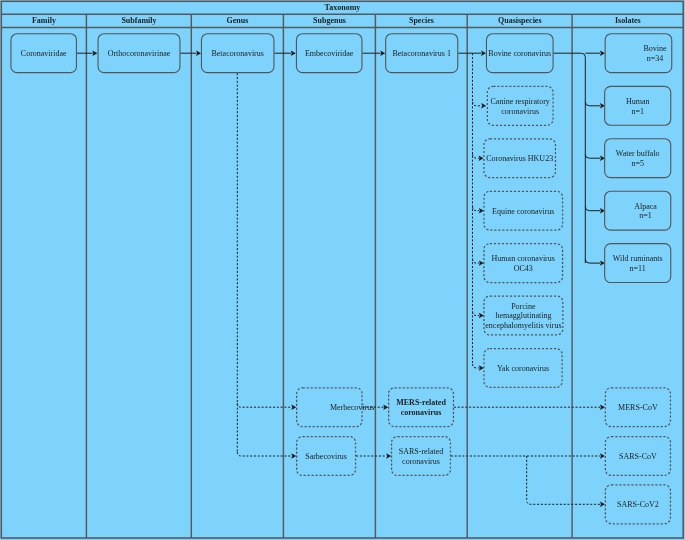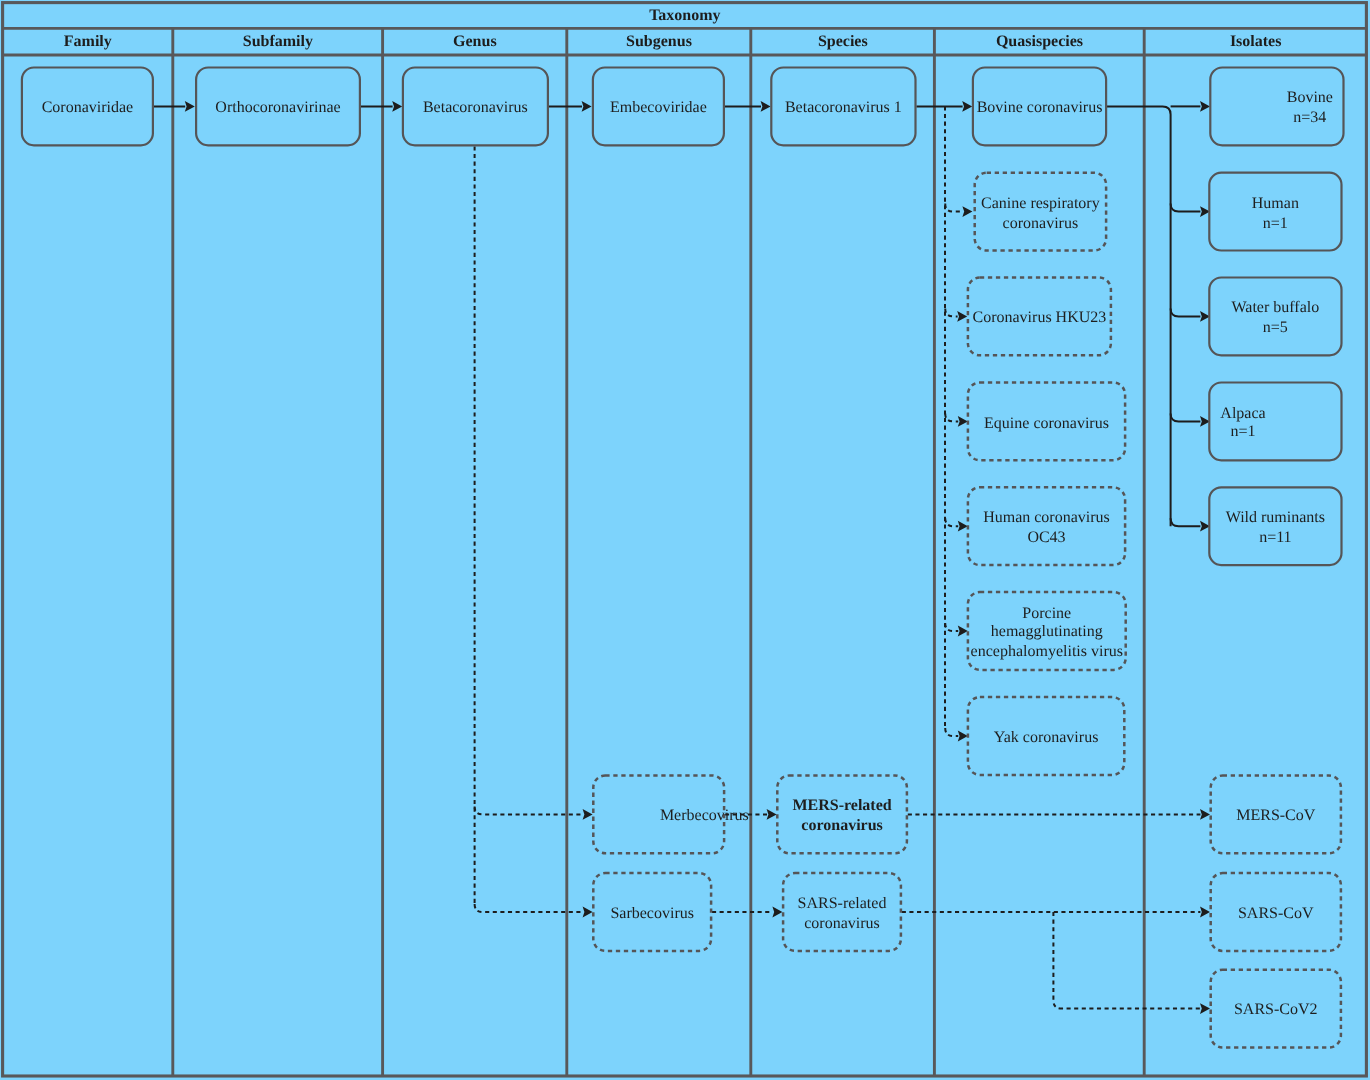--- a/index.html
+++ b/index.html
@@ -166,21 +166,21 @@
       </div>
       <div class="nodetext" style="left: 604.7px; top: 33.3px; width: 67.5px; height: 39.8px; padding-left: 33px;">
         <span>Bovine<br>n=34</span>
       </div>
       <div class="nodetext" style="left: 604.2px; top: 85.9px; width: 67px; height: 39.8px;">
         <span>Human<br>n=1</span>
       </div>
       <div class="nodetext" style="left: 604.2px; top: 138.3px; width: 67px; height: 39.8px;">
         <span>Water buffalo<br>n=5</span>
       </div>
-      <div class="nodetext" style="left: 588px; top: 190.8px; width: 67px; height: 39.8px; justify-content: center;">
+      <div class="nodetext" style="left: 612px; top: 190.8px; width: 67px; height: 39.8px; justify-content: center;">
         <span>Alpaca<br>n=1</span>
       </div>
       <div class="nodetext" style="left: 604.2px; top: 243.2px; width: 67px; height: 39.8px;">
         <span>Wild ruminants<br>n=11</span>
       </div>
       <div class="nodetext" style="left: 299px; top: 387.3px; width: 66.3px; height: 39.8px; padding-left: 40px;">
         <span>Merbecovirus</span>
       </div>
       <div class="nodetext" style="left: 296.2px; top: 436.1px; width: 59.8px; height: 39.8px;">
         <span>Sarbecovirus</span>

